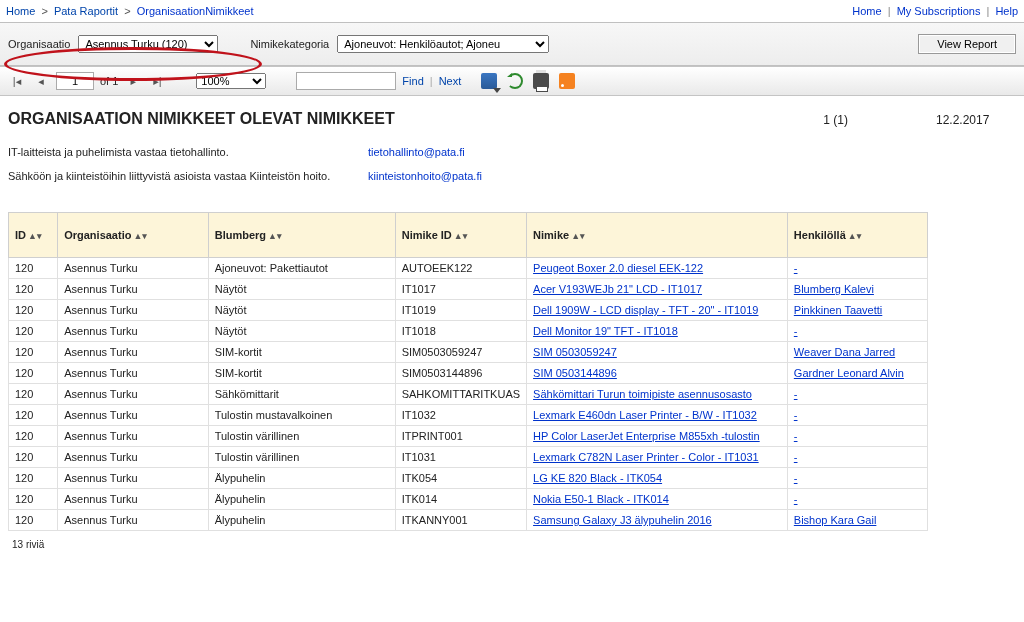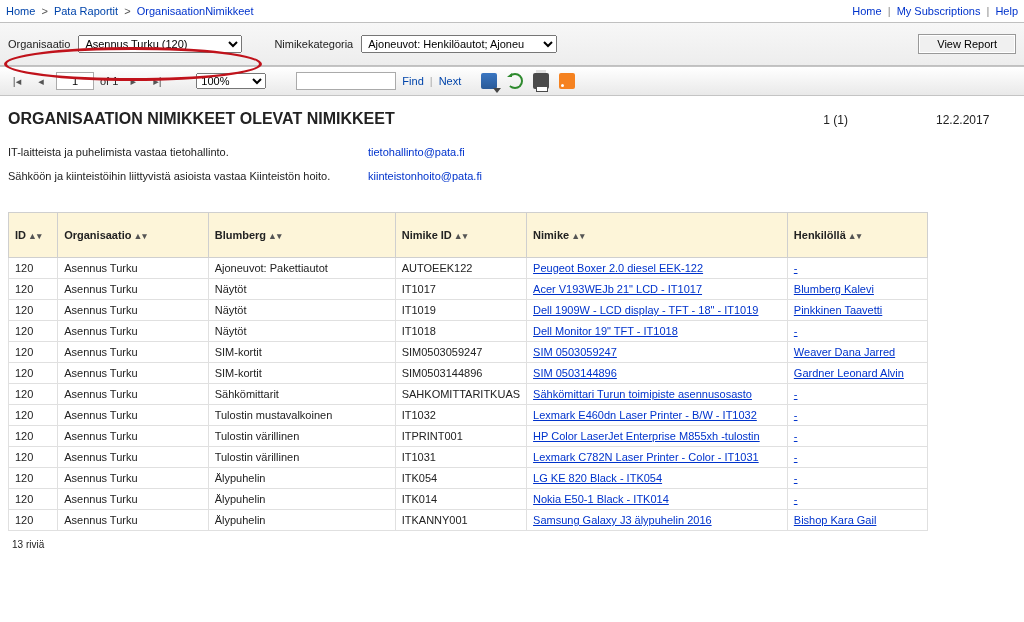--- a/index.html
+++ b/index.html
@@ -92,26 +92,26 @@
     <span class="topnav-sep">|</span>
     <a href="#">My Subscriptions</a>
     <span class="topnav-sep">|</span>
     <a href="#">Help</a>
   </div>
 </div>
 
 <div class="parambar-wrap">
   <div class="parambar">
     <span class="param-label">Organisaatio</span>
-    <select class="param-select" style="width:164px">
+    <select class="param-select" style="width:140px">
       <option>Asennus Turku (120)</option>
     </select>
     <span style="width:16px"></span>
     <span class="param-label">Nimikekategoria</span>
-    <select class="param-select" style="width:196px">
+    <select class="param-select" style="width:212px">
       <option>Ajoneuvot: Henkilöautot; Ajoneu</option>
     </select>
     <span class="spacer"></span>
     <button class="viewbtn">View Report</button>
   </div>
   <div class="highlight-ellipse"></div>
 </div>
 
 <div class="toolbar">
   <span class="navbtn">|◂</span>
@@ -189,21 +189,21 @@
           <td>Näytöt</td>
           <td>IT1017</td>
           <td><a href="#" class="link">Acer V193WEJb 21" LCD - IT1017</a></td>
           <td><a href="#" class="link">Blumberg Kalevi</a></td>
         </tr>
         <tr>
           <td>120</td>
           <td>Asennus Turku</td>
           <td>Näytöt</td>
           <td>IT1019</td>
-          <td><a href="#" class="link">Dell 1909W - LCD display - TFT - 18" - IT1019</a></td>
+          <td><a href="#" class="link">Dell 1909W - LCD display - TFT - 20" - IT1019</a></td>
           <td><a href="#" class="link">Pinkkinen Taavetti</a></td>
         </tr>
         <tr>
           <td>120</td>
           <td>Asennus Turku</td>
           <td>Näytöt</td>
           <td>IT1018</td>
           <td><a href="#" class="link">Dell Monitor 19" TFT - IT1018</a></td>
           <td><a href="#" class="dash-link">-</a></td>
         </tr>

